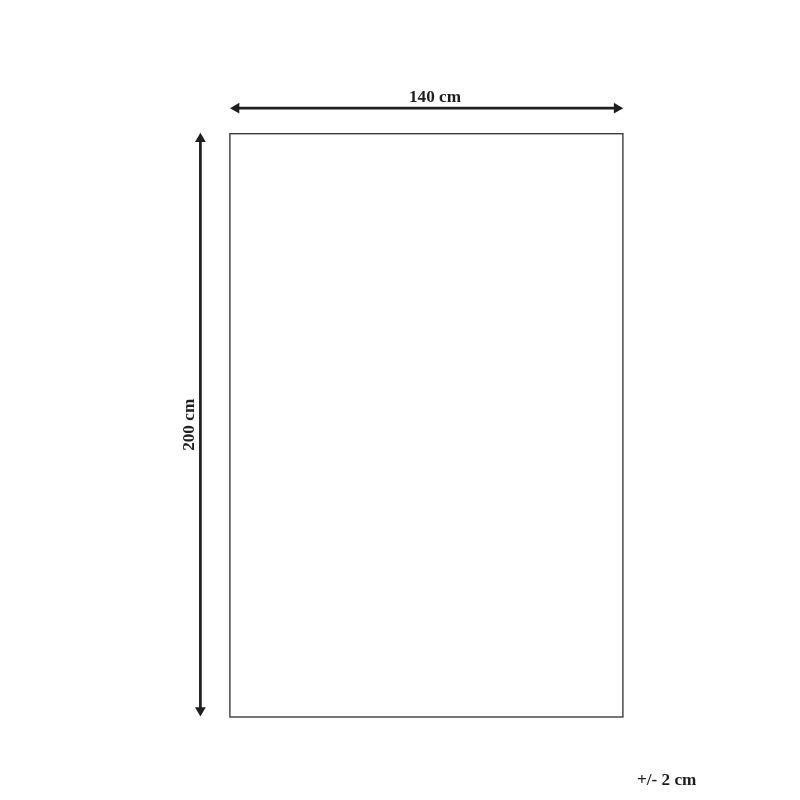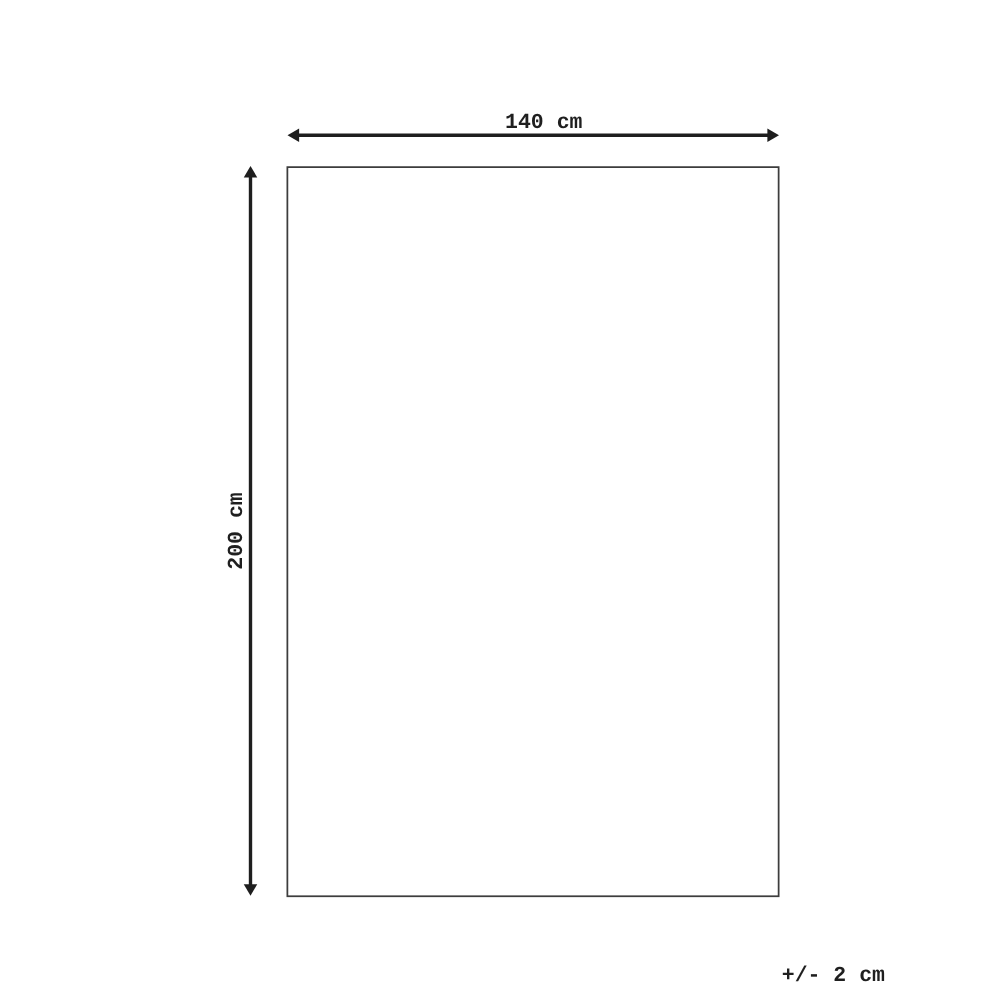--- a/index.html
+++ b/index.html
@@ -1,17 +1,17 @@
 <!DOCTYPE html>
 <html><head>
 <meta charset="utf-8">
 <style>
   html,body{margin:0;padding:0;background:#ffffff;}
   .canvas{position:relative;width:800px;height:800px;background:#ffffff;overflow:hidden;
-          font-family:Liberation Mono, monospace;}
+          font-family:Liberation Serif, serif;}
 </style>
 </head>
 <body>
 <div class="canvas">
 <svg width="800" height="800" viewBox="0 0 800 800" xmlns="http://www.w3.org/2000/svg">
 
   <rect x="0" y="0" width="800" height="800" fill="#ffffff"></rect>
 
   <rect x="229.9" y="133.7" width="393" height="583.3" fill="none" stroke="#3d3d3d" stroke-width="1.4"></rect>
 

